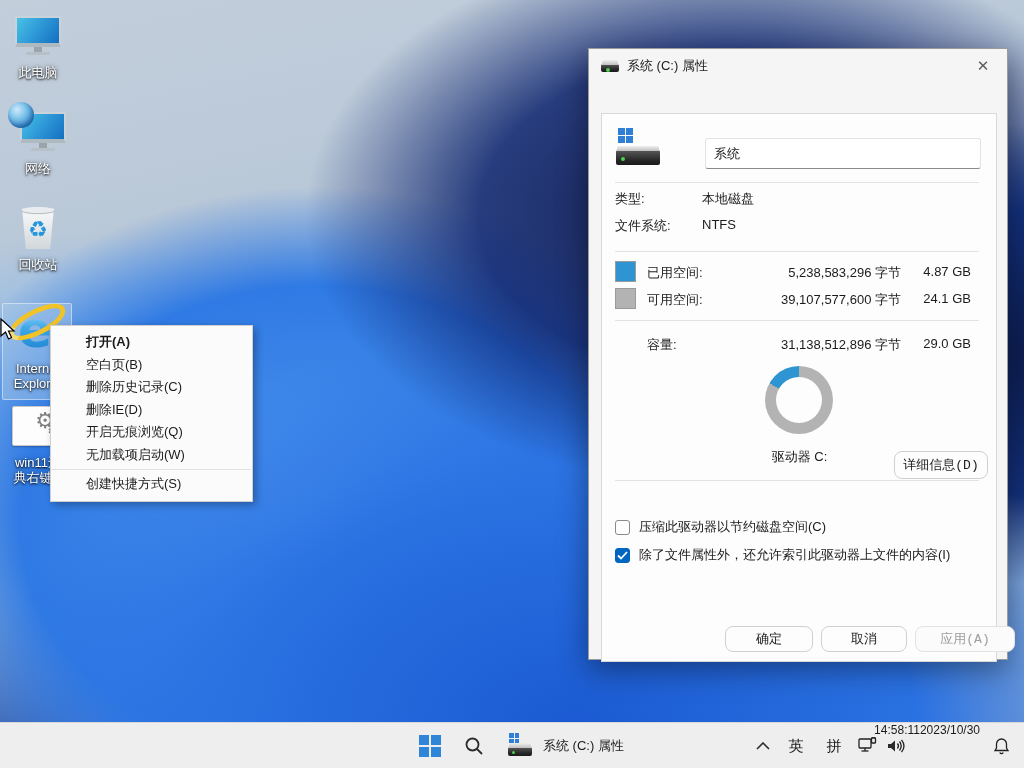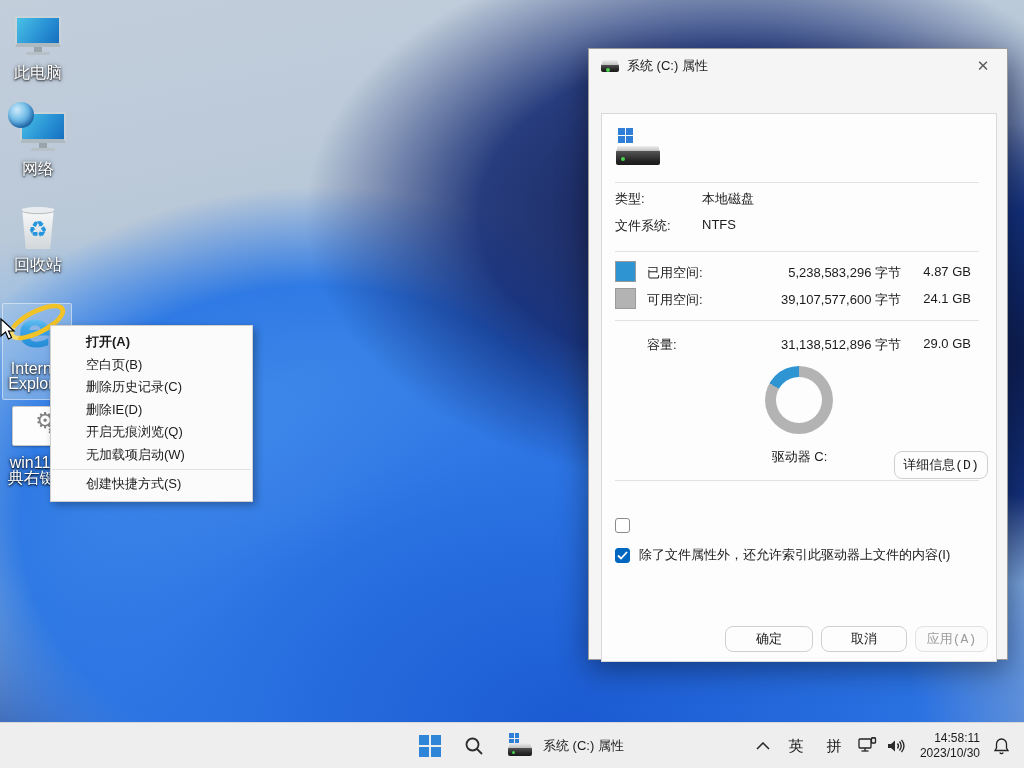--- a/index.html
+++ b/index.html
@@ -15,21 +15,21 @@
       radial-gradient(ellipse 820px 560px at 56% 95%, #1b5ad2 0%, #2a71e2 42%, rgba(42,113,226,0) 72%),
       radial-gradient(ellipse 540px 430px at 31% 68%, #4f97f0 0%, #2f7ae4 55%, rgba(47,122,228,0) 78%),
       radial-gradient(ellipse 300px 240px at 7% 52%, #7ab4f2 0%, rgba(122,180,242,0) 70%),
       radial-gradient(ellipse 420px 300px at 0% 104%, #123e9e 0%, rgba(18,62,158,0) 70%),
       linear-gradient(168deg, #c3cedb 0%, #b4c5d6 40%, #9db5cd 100%);
   }
 
   
   .dicon { position:absolute; left:2px; width:72px; text-align:center; z-index:2; }
   .dicon .art { height:52px; display:flex; align-items:center; justify-content:center; position:relative; }
-  .dlabel { color:#fff; font-size:16px; line-height:15px; margin-top:3px;
+  .dlabel { color:#fff; font-size:13px; line-height:15px; margin-top:3px;
     text-shadow:0 1px 2px rgba(0,0,0,.95), 0 0 4px rgba(0,0,0,.6); }
   .monitor { position:relative; width:46px; height:40px; }
   .monitor .scr { width:46px; height:31px; border:2px solid #c9d2d8; border-bottom:4px solid #aeb9c0;
     background:linear-gradient(125deg,#49c2e6 0%,#2a93d5 55%,#156fc0 100%); border-radius:1px; }
   .monitor .neck { width:8px; height:5px; background:#9aa4ab; margin:0 auto; }
   .monitor .base { width:24px; height:3px; background:#b7c0c6; margin:0 auto; border-radius:1px; }
   .globe { position:absolute; left:-12px; top:-10px; width:26px; height:26px; border-radius:50%;
     background:radial-gradient(circle at 35% 30%, #cfe9fa 0%, #7ec4ea 35%, #2f86cd 80%);
     box-shadow:inset -2px -3px 4px rgba(10,60,120,.5); z-index:2; }
   .bin { position:relative; width:36px; height:42px; }
@@ -114,21 +114,21 @@
   .startlogo { display:grid; grid-template-columns:10px 10px; grid-template-rows:10px 10px; gap:2px; }
   .startlogo span { background:#2f86d8; }
   .appbtn { position:absolute; left:498px; top:4px; height:38px; display:flex; align-items:center;
     padding:0 10px; border-radius:4px; }
   .appbtn .drv { position:relative; width:26px; height:26px; margin-right:9px; }
   .appbtn .winlogo { position:absolute; left:1px; top:0; width:10px; height:10px; }
   .appbtn .hd { position:absolute; left:0; top:14px; width:24px; height:9px; }
   .appbtn .hd .led { width:3px; height:3px; left:4px; }
   .applabel { font-size:13px; }
   .traytxt { font-size:15px; }
-  .clock { position:absolute; right:44px; top:0; height:46px; display:flex; flex-direction:column;
+  .clock { position:absolute; right:44px; top:0; height:46px; display:flex; flex-direction:row;
     justify-content:center; text-align:right; font-size:12px; line-height:15px; }
   .tray-ico { stroke:#222; fill:none; stroke-width:1.3; }
 
   .cursor { position:absolute; left:0; top:318px; z-index:20; }
 </style>
 </head>
 <body>
 
 <div id="screen">
   <div class="wallpaper"></div>
@@ -220,20 +220,21 @@
         <span class="winlogo">
             <span></span>
             <span></span>
             <span></span>
             <span></span>
           </span>
         <span class="hd">
             <span class="led"></span>
           </span>
       </div>
+      <input class="nameinput" type="text" value="系统" style="">
 
       <div class="psep" style="top:68px"></div>
 
       <div class="prow" style="top:103px">
         <span class="lab">文件系统:</span>
         <span class="val">NTFS</span>
       </div>
       <div class="prow" style="top:76px">
         <span class="lab">类型:</span>
         <span class="val">本地磁盘</span>
@@ -263,34 +264,35 @@
       </div>
 
       <div class="donut" style="background: conic-gradient(rgb(179, 179, 179) 0deg, rgb(179, 179, 179) 299.52deg, rgb(46, 149, 210) 299.52deg, rgb(46, 149, 210) 360deg);"></div>
       <div class="drivelabel">驱动器 C:</div>
       <button class="btn detailsbtn">详细信息(D)</button>
 
       <div class="psep" style="top:366px"></div>
 
       <div class="checkrow" style="top:404px">
         <span class="box"></span>
+        <span class="lbl">压缩此驱动器以节约磁盘空间(C)</span>
       </div>
       <div class="checkrow" style="top:432px">
         <span class="box checked">
           <svg width="11" height="9" viewBox="0 0 11 9">
             <polyline points="1,4.5 4,7.5 10,1" stroke="#fff" stroke-width="1.8" fill="none"></polyline>
             </svg>
         </span>
         <span class="lbl">除了文件属性外，还允许索引此驱动器上文件的内容(I)</span>
       </div>
     </div>
 
     <button class="btn footerbtn" style="left:136px; top:577px; width:88px">确定</button>
     <button class="btn footerbtn" style="left:232px; top:577px; width:86px">取消</button>
-    <button class="btn footerbtn disabled" style="left:326px; top:577px; width:73px">应用(A)</button>
+    <button class="btn footerbtn disabled" style="left:326px; top:577px; width:100px">应用(A)</button>
   </div>
 
   <div class="taskbar">
     <div class="tbtn" style="left:410px; width:40px">
       <span class="startlogo">
           <span></span>
           <span></span>
           <span></span>
           <span></span>
         </span>

